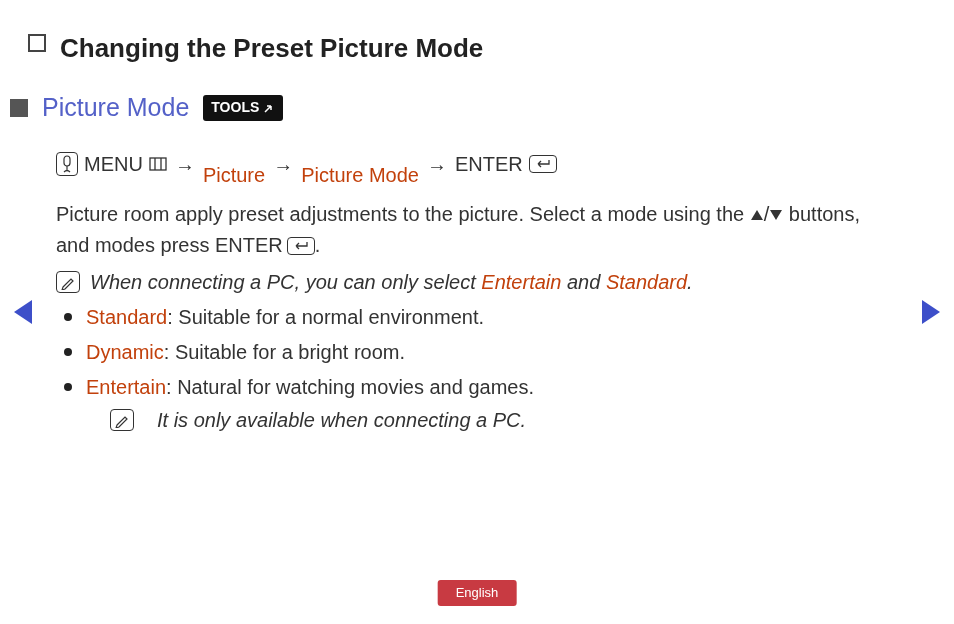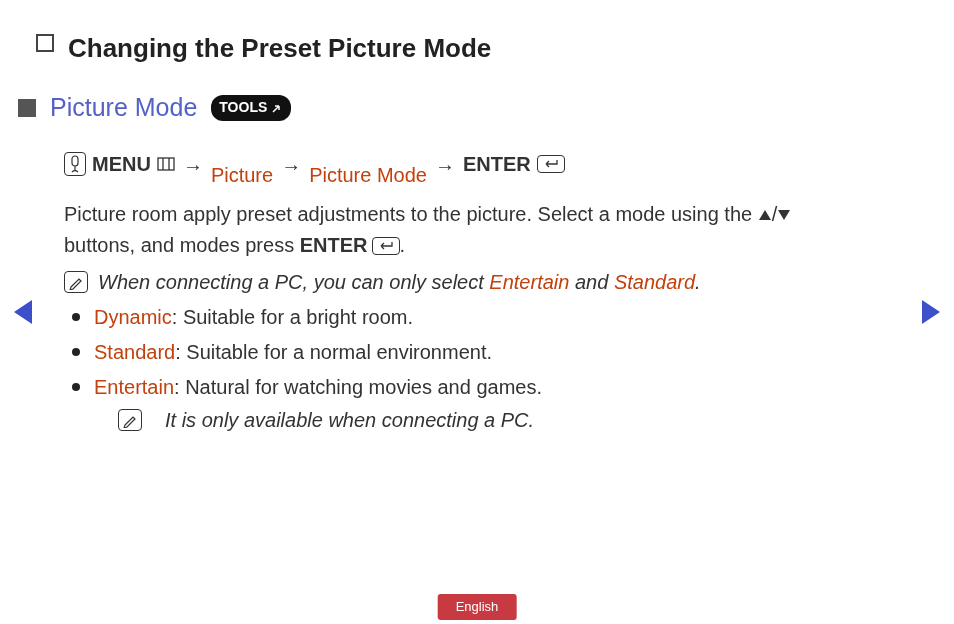--- a/index.html
+++ b/index.html
@@ -8,21 +8,21 @@
     width: 954px;
     height: 624px;
     font-family: Arial, Helvetica, sans-serif;
     background: #fff;
     color: #333;
     position: relative;
     font-size: 20px;
     line-height: 1.55;
   }
   .content {
-    padding: 28px 90px 0 36px;
+    padding: 28px 90px 0 28px;
   }
   .row-title {
     display: flex;
     align-items: flex-start;
     gap: 14px;
     margin-bottom: 20px;
   }
   .hollow-square {
     width: 18px; height: 18px;
     border: 2px solid #444;
@@ -51,42 +51,42 @@
   }
   .tools-badge {
     display: inline-flex;
     align-items: center;
     gap: 4px;
     background: #111;
     color: #fff;
     font-size: 14px;
     font-weight: bold;
     padding: 2px 8px 2px 8px;
-    border-radius: 12px;
+    border-radius: 3px;
   }
   .tools-badge svg { display:block; }
   .indent {
     margin-left: 28px;
   }
   .menu-line {
     display: flex;
     align-items: center;
     flex-wrap: wrap;
     gap: 6px;
     margin-bottom: 8px;
   }
   .icon-box {
     border: 1.5px solid #333;
     border-radius: 4px;
     padding: 2px 3px;
     display: inline-flex;
     align-items: center;
     justify-content: center;
   }
-  .menu-label { font-weight: bold; }
+  .menu-label { font-weight: normal; }
   .arrow { padding: 0 2px; }
   .linkish { color: #c2410c; margin-top: 23px; }
   .para { margin-bottom: 6px; }
   .tri { display:inline-block; }
   .note-row {
     display: flex;
     align-items: flex-start;
     gap: 10px;
     margin-bottom: 4px;
     font-style: italic;
@@ -123,21 +123,21 @@
   .nav-left { left: 14px; }
   .nav-right { right: 14px; }
   .tri-left {
     width:0;height:0;border-top:12px solid transparent;border-bottom:12px solid transparent;border-right:18px solid #3d4fc9;
   }
   .tri-right {
     width:0;height:0;border-top:12px solid transparent;border-bottom:12px solid transparent;border-left:18px solid #3d4fc9;
   }
   .footer-lang {
     position: absolute;
-    bottom: 4px;
+    bottom: 18px;
     left: 50%;
     transform: translateX(-50%);
     background: #c83a42;
     color: #fff;
     font-size: 13px;
     padding: 3px 18px;
     border-radius: 3px;
   }
 </style>
 </head>
@@ -208,22 +208,22 @@
         <svg width="16" height="16" viewBox="0 0 16 16">
             <path d="M3 13 L11 5 L13 7 L5 15 L2 16 L3 13 Z" fill="none" stroke="#333" stroke-width="1.2"></path>
           </svg>
       </span>
       <div>
         <span>When connecting a PC, you can only select </span><span class="linkish">Entertain</span><span> and </span><span class="linkish">Standard</span><span>.</span>
       </div>
     </div>
 
     <ul class="modes">
+      <li><span class="linkish">Standard</span><span>: Suitable for a normal environment.</span></li>
       <li><span class="linkish">Dynamic</span><span>: Suitable for a bright room.</span></li>
-      <li><span class="linkish">Standard</span><span>: Suitable for a normal environment.</span></li>
       <li><span class="linkish">Entertain</span><span>: Natural for watching movies and games.</span>
         <div class="note-row sub-note">
           <span class="icon-box">
             <svg width="16" height="16" viewBox="0 0 16 16">
                 <path d="M3 13 L11 5 L13 7 L5 15 L2 16 L3 13 Z" fill="none" stroke="#333" stroke-width="1.2"></path>
               </svg>
           </span>
           <span>It is only available when connecting a PC.</span>
         </div>
       </li>

